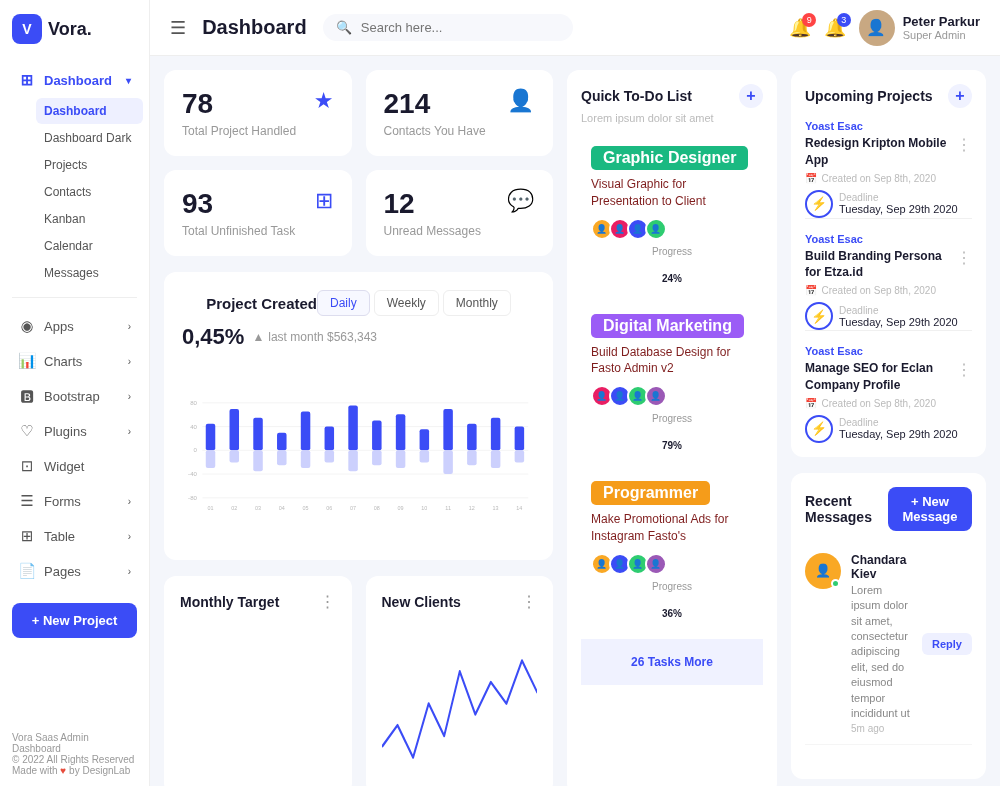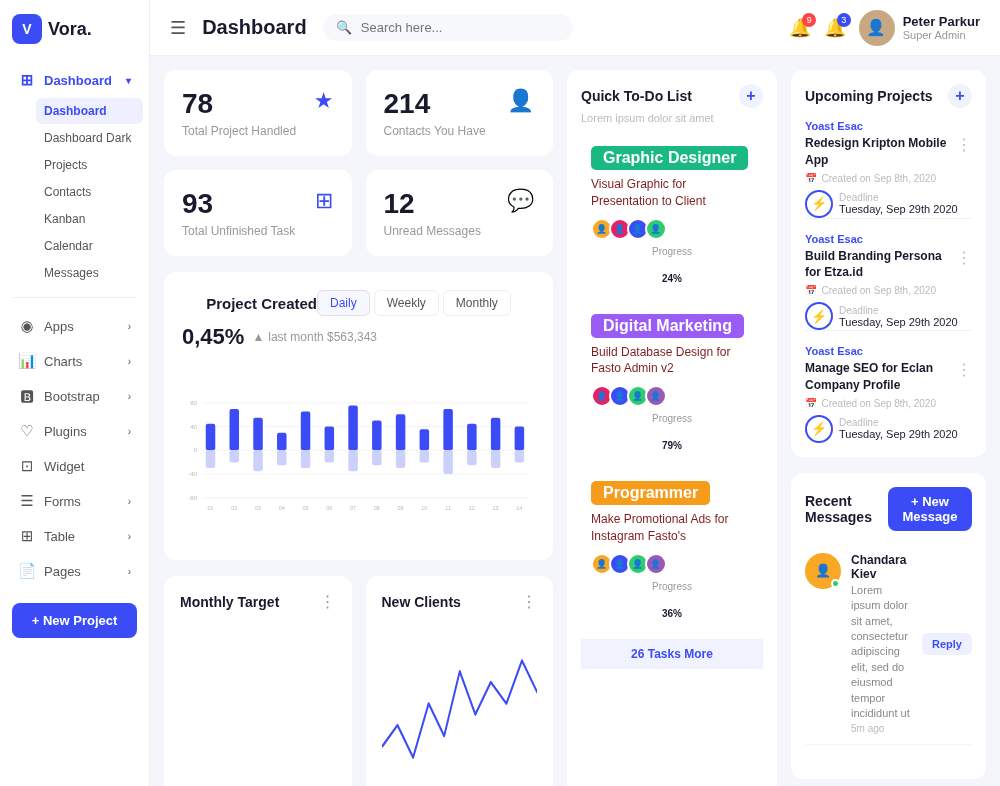--- a/index.html
+++ b/index.html
@@ -94,21 +94,21 @@
     .badge-digital { background: #9b5cf6; }
     .badge-programmer { background: #f59c1a; }
     .todo-item-title { font-size: 12px; font-weight: 400; color: #7f1d1d; margin-bottom: 8px; line-height: 1.4; }
     .todo-avatars { display: flex; gap: -4px; margin-bottom: 6px; }
     .todo-avatar { width: 22px; height: 22px; border-radius: 50%; background: #ddd; border: 2px solid #fff; margin-right: -4px; font-size: 9px; display: flex; align-items: center; justify-content: center; overflow: hidden; }
     .todo-progress-row { display: flex; align-items: center; justify-content: space-between; gap: 8px; flex-direction: column; }
     .progress-label { font-size: 10px; color: #999; }
     .progress-bar { flex: 1; height: 4px; background: #eee; border-radius: 2px; overflow: hidden; }
     .progress-fill { height: 100%; background: #3b4cf6; border-radius: 2px; }
     .progress-pct { font-size: 10px; color: #1a1a2e; font-weight: 600; }
-    .more-tasks-btn { width: 100%; padding: 8px; background: #f0f2ff; color: #3b4cf6; border: none; border-radius: 0; font-size: 12px; font-weight: 600; cursor: pointer; }
+    .more-tasks-btn { width: 100%; padding: 16px; background: #f0f2ff; color: #3b4cf6; border: none; border-radius: 0; font-size: 12px; font-weight: 600; cursor: pointer; }
 
     
     .upcoming-section { background: #fff; border-radius: 12px; padding: 14px; }
     .upcoming-header { display: flex; align-items: center; justify-content: space-between; margin-bottom: 12px; }
     .upcoming-title { font-size: 14px; font-weight: 700; color: #1a1a2e; }
     .project-item { margin-bottom: 14px; border-bottom: 1px solid #f0f0f0; }
     .project-item:last-child { border-bottom: none; margin-bottom: 0; }
     .project-user { font-size: 11px; color: #3b4cf6; font-weight: 600; margin-bottom: 3px; }
     .project-name-row { display: flex; align-items: flex-start; justify-content: space-between; }
     .project-name { font-size: 12px; font-weight: 700; color: #1a1a2e; flex: 1; line-height: 1.4; }
@@ -224,20 +224,25 @@
     </div>
     <div class="sidebar-item">
       <span class="icon">📄</span>
       <span>Pages</span>
       <span class="chevron">›</span>
     </div>
   </div>
 
   <button class="new-project-btn">+ New Project</button>
 
+  <div class="sidebar-footer">
+    <div>Vora Saas Admin Dashboard</div>
+    <div>© 2022 All Rights Reserved</div>
+    <div><span>Made with</span> <span class="heart">♥</span> <span>by DesignLab</span></div>
+  </div>
 </div>
 
 <div class="page-layout">
 
   <div class="topbar">
     <span class="topbar-menu">☰</span>
     <span class="topbar-title">Dashboard</span>
     <div class="topbar-search">
       <span>🔍</span>
       <input type="text" placeholder="Search here..." style="">

